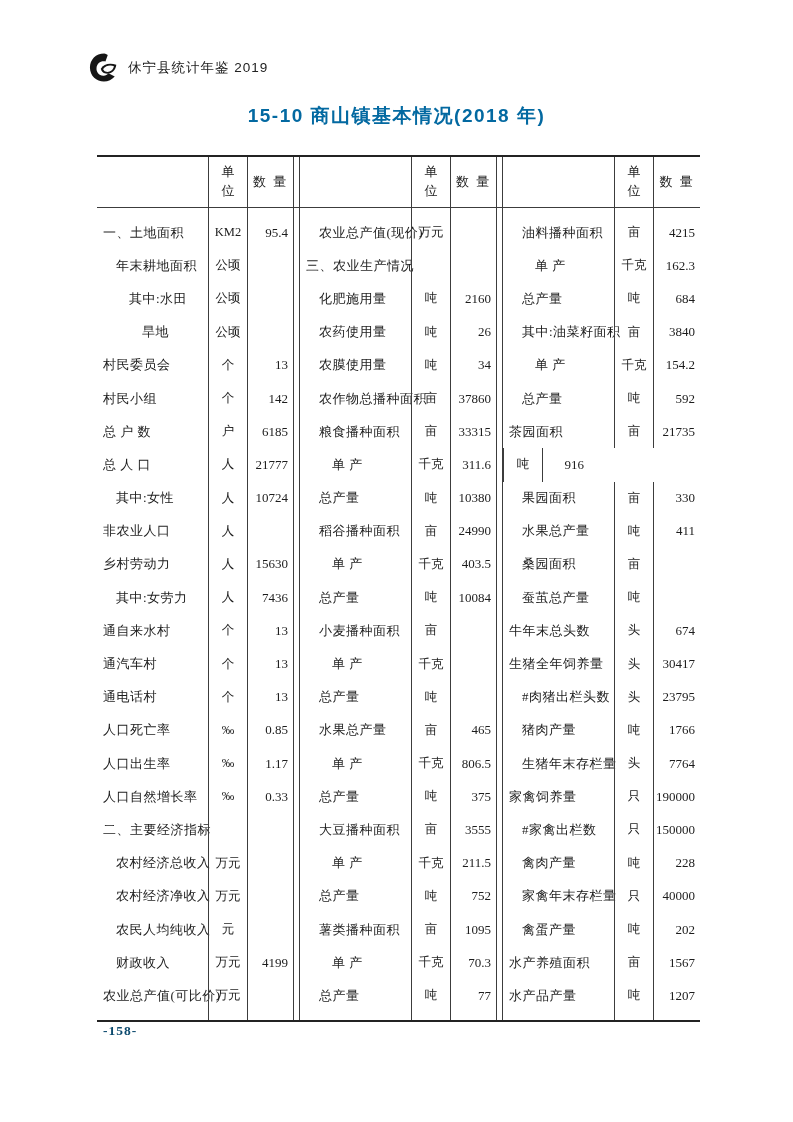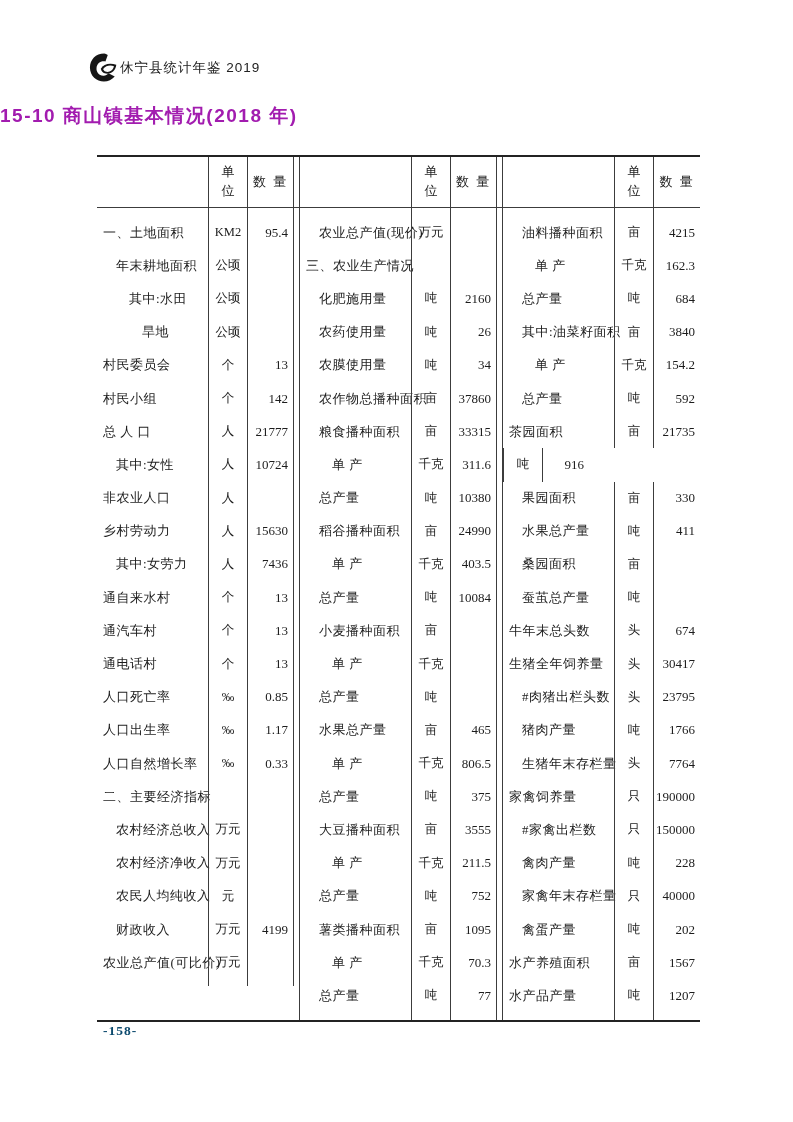--- a/index.html
+++ b/index.html
@@ -14,32 +14,33 @@
     width:793px;height:1122px;
     background:var(--paper);
     margin:0 auto;
     font-family:"Liberation Serif","DejaVu Serif",serif;
     color:var(--ink);
     overflow:hidden;
   }
   
   .brand-row{
     position:absolute;left:88px;top:52px;
-    display:flex;align-items:center;gap:1px;
+    display:flex;align-items:center;gap:9px;
   }
   .logo{width:31px;height:31px;display:block;}
   .brand-text{
     font-family:"Liberation Sans","DejaVu Sans",sans-serif;
     font-size:13.5px;letter-spacing:1px;color:#222;
   }
   
   .doc-title{
     position:absolute;left:0;right:0;top:90px;
+    text-align:center;
     font-family:"Liberation Sans","DejaVu Sans",sans-serif;
-    font-weight:bold;font-size:19px;letter-spacing:1.5px;color:#a21caf;
+    font-weight:bold;font-size:19px;letter-spacing:1.5px;color:#0369a1;
   }
   
   .table-wrap{
     position:absolute;left:97px;top:155px;width:603px;
     border-top:2px solid var(--heavy);
     border-bottom:2px solid var(--heavy);
     display:flex;
     background:var(--paper);
   }
   .head-rule{
@@ -138,20 +139,25 @@
     <div class="cell unit">个</div>
     <div class="cell qty">13</div>
   </div>
 
   <div class="row">
     <div class="cell ind" style="padding-left: 6px;">村民小组</div>
     <div class="cell unit">个</div>
     <div class="cell qty">142</div>
   </div>
 
+  <div class="row">
+    <div class="cell ind" style="padding-left: 6px;">总 户 数</div>
+    <div class="cell unit">户</div>
+    <div class="cell qty">6185</div>
+  </div>
 
   <div class="row">
     <div class="cell ind" style="padding-left: 6px;">总 人 口</div>
     <div class="cell unit">人</div>
     <div class="cell qty">21777</div>
   </div>
 
   <div class="row">
     <div class="cell ind" style="padding-left: 19px;">其中:女性</div>
     <div class="cell unit">人</div>

